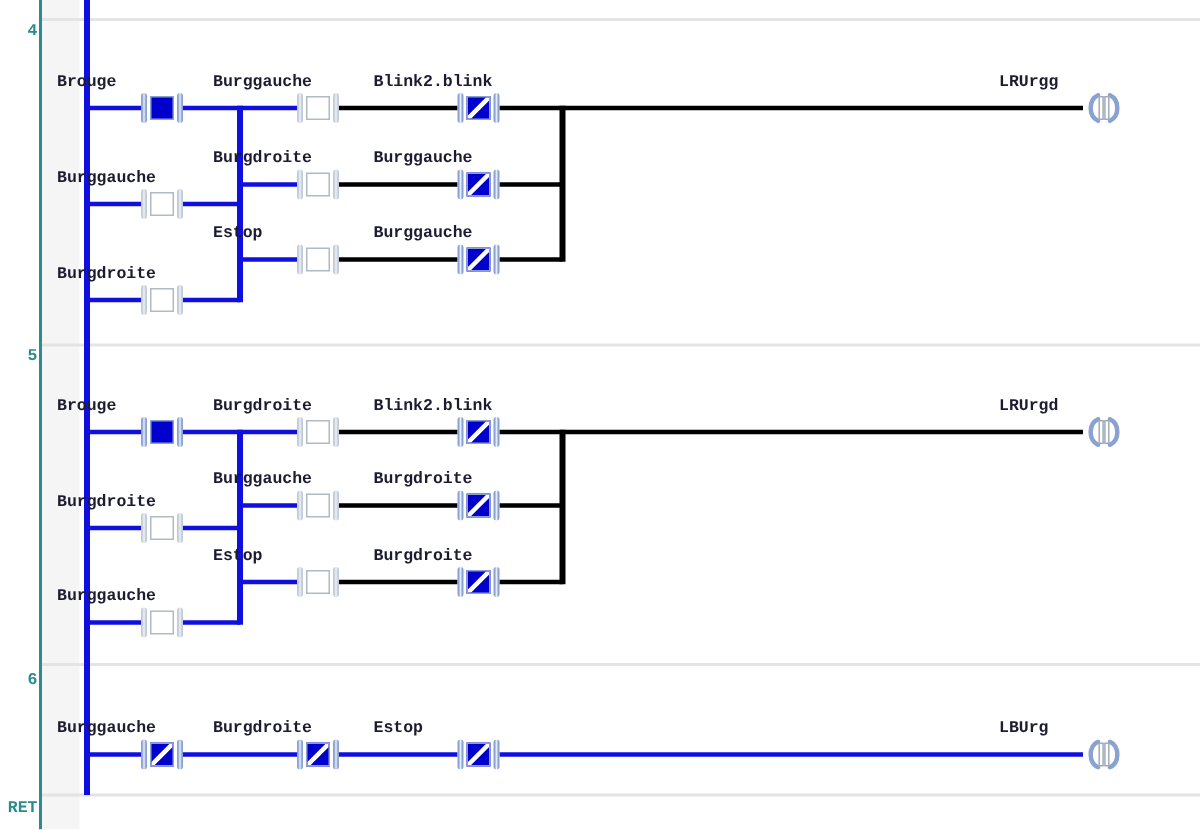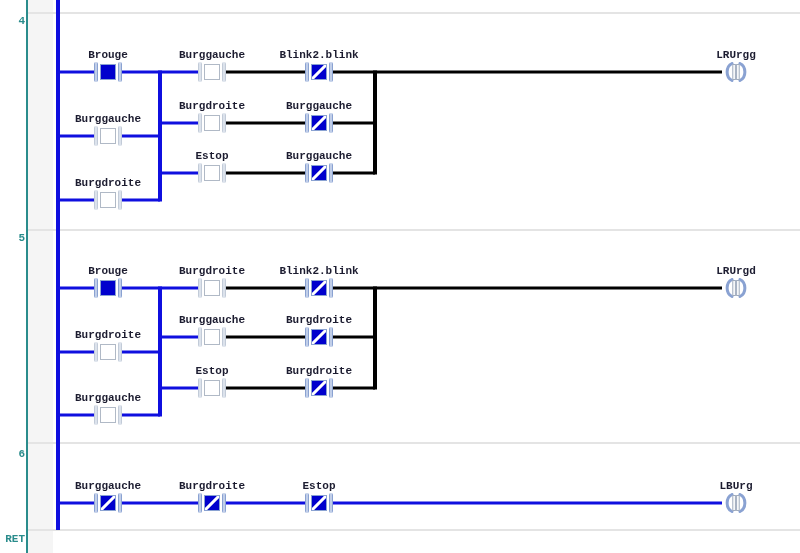--- a/index.html
+++ b/index.html
@@ -5,21 +5,21 @@
   *{margin:0;padding:0;box-sizing:border-box}
   html,body{background:#ffffff;width:800px;height:553px;overflow:hidden}
   #app{position:relative;width:800px;height:553px;
        font-family:"Liberation Mono","DejaVu Sans Mono",monospace;}
   #wires{position:absolute;left:0;top:0;z-index:2}
   .gutter{position:absolute;left:28px;top:0;width:25px;height:553px;background:var(--gutter);z-index:1}
   .mrule{position:absolute;left:26px;top:0;width:2px;height:553px;background:var(--teal);z-index:3}
   #overlay{position:absolute;left:0;top:0;width:800px;height:553px;z-index:4}
   .num{position:absolute;left:0;width:25px;text-align:right;
        font-weight:bold;font-size:11px;line-height:12px;color:var(--teal)}
-  .lbl{position:absolute;width:140px;text-align:center;font-weight:bold;font-size:11px;
+  .lbl{position:absolute;width:140px;text-align:left;font-weight:bold;font-size:11px;
        line-height:12px;color:var(--label);white-space:nowrap}
   .contact{position:absolute;width:28px;height:20px;background:#fff}
   .contact .bar{position:absolute;top:0;width:4px;height:20px;border-radius:2px;
        background:linear-gradient(90deg,var(--bi) 20%,#eef3fa 50%,var(--bi) 80%)}
   .contact.filled .bar,.contact.negated .bar{
        background:linear-gradient(90deg,var(--ba) 20%,#e8eef9 50%,var(--ba) 80%)}
   .bar.l{left:0}.bar.r{right:0}
   .contact .ctr{position:absolute;left:6px;top:2px;width:16px;height:16px;
        border:1px solid var(--cb);background:#fff}
   .contact.filled .ctr{background:var(--fl);border-color:var(--ba)}

